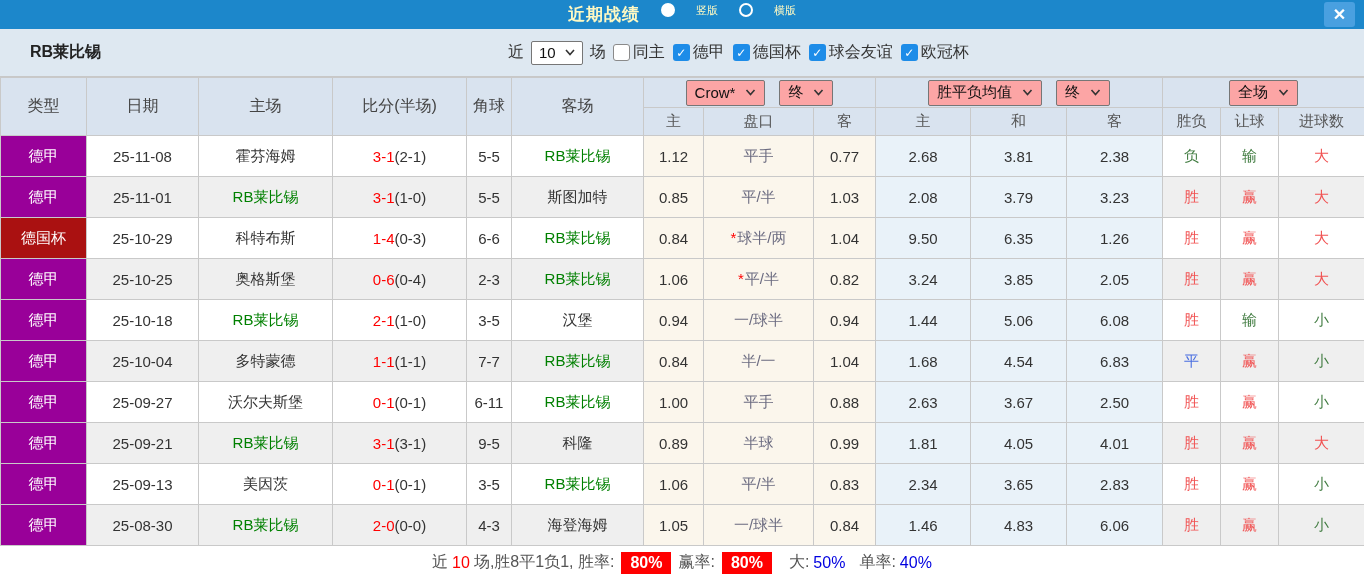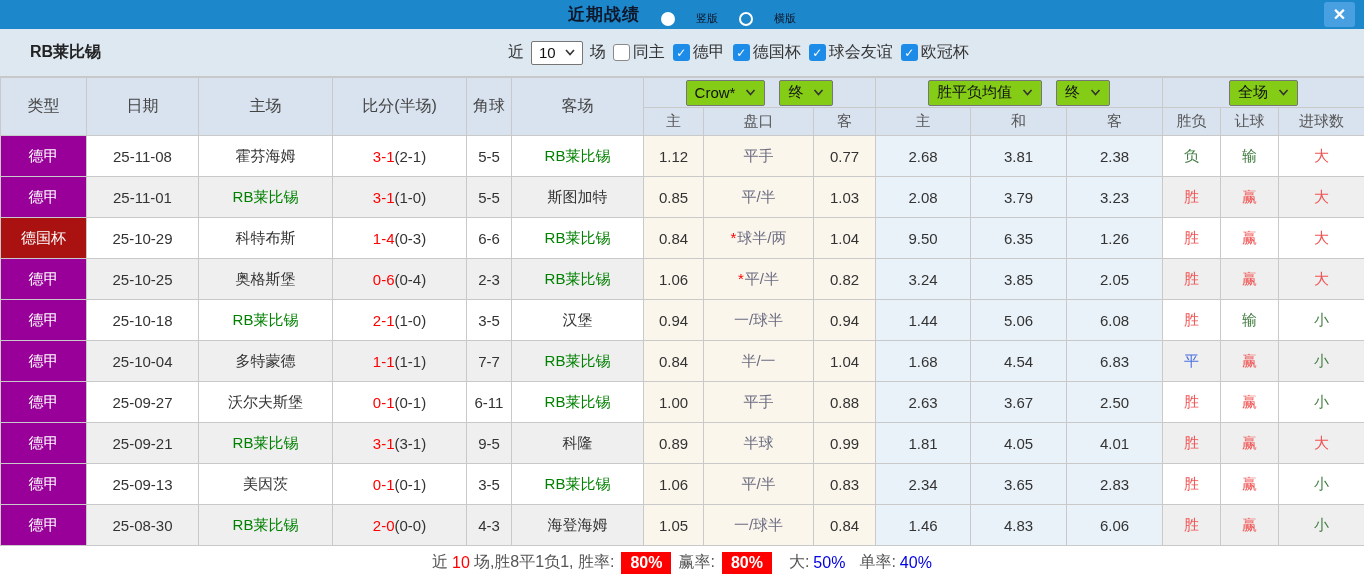--- a/index.html
+++ b/index.html
@@ -6,21 +6,21 @@
   body { margin: 0; background: #fff; }
   .app {
     width: 1364px; height: 578px; position: relative; overflow: hidden;
     font-family: "Liberation Sans", "DejaVu Sans", sans-serif; background: #fff;
   }
   
   .titlebar {
     height: 29px; background: #1c87cb; display: flex; align-items: center;
     justify-content: center; position: relative;
   }
-  .title-group { display: flex; align-items: flex-end; gap: 21px; color: #0f172a; }
+  .title-group { display: flex; align-items: flex-start; gap: 21px; color: #fef9c3; }
   .title-text { font-weight: bold; font-size: 17px; letter-spacing: 1px; }
   .radio { width: 14px; height: 14px; border-radius: 50%; border: 2px solid #fff; display: inline-block; cursor: pointer; }
   .radio.sel { background: #fff; }
   .radio-label { font-size: 11px; cursor: pointer; }
   .close-btn {
     position: absolute; right: 9px; top: 2px; width: 31px; height: 25px;
     background: #49a0e0; color: #fff; border: none; border-radius: 3px;
     font-size: 16px; font-weight: bold; line-height: 23px; text-align: center; cursor: pointer;
     font-family: "Liberation Sans", sans-serif;
   }
@@ -46,21 +46,21 @@
   table { border-collapse: collapse; table-layout: fixed; width: 1364px; }
   th, td {
     border: 1px solid #c9c9c9; text-align: center; font-weight: normal;
     color: #333; overflow: hidden; white-space: nowrap; padding: 0;
   }
   thead th { background: #d9e3ef; }
   .hrow1 th { height: 30px; font-size: 16px; color: #444; }
   .hrow2 th { height: 28px; font-size: 15px; color: #555; }
   .dd-wrap { display: flex; justify-content: center; align-items: center; gap: 14px; }
   .dd {
-    background: #84cc16; border: 1px solid #767676; border-radius: 2px; height: 26px;
+    background: #fca5a5; border: 1px solid #767676; border-radius: 2px; height: 26px;
     display: inline-flex; align-items: center; gap: 10px; padding: 0 8px;
     font-size: 15px; color: #111; font-weight: normal; cursor: pointer;
   }
   tbody td { height: 41px; font-size: 15px; background: #fff; }
   tbody tr.alt td { background: #efefef; }
   tbody td.cream, tbody tr.alt td.cream { background: #fbf6ec; }
   tbody td.avgb, tbody tr.alt td.avgb { background: #e9f2f9; }
   td.type { color: #fff; font-size: 15px; }
   .score { color: #ff0000; }
   .half { color: #333; }

